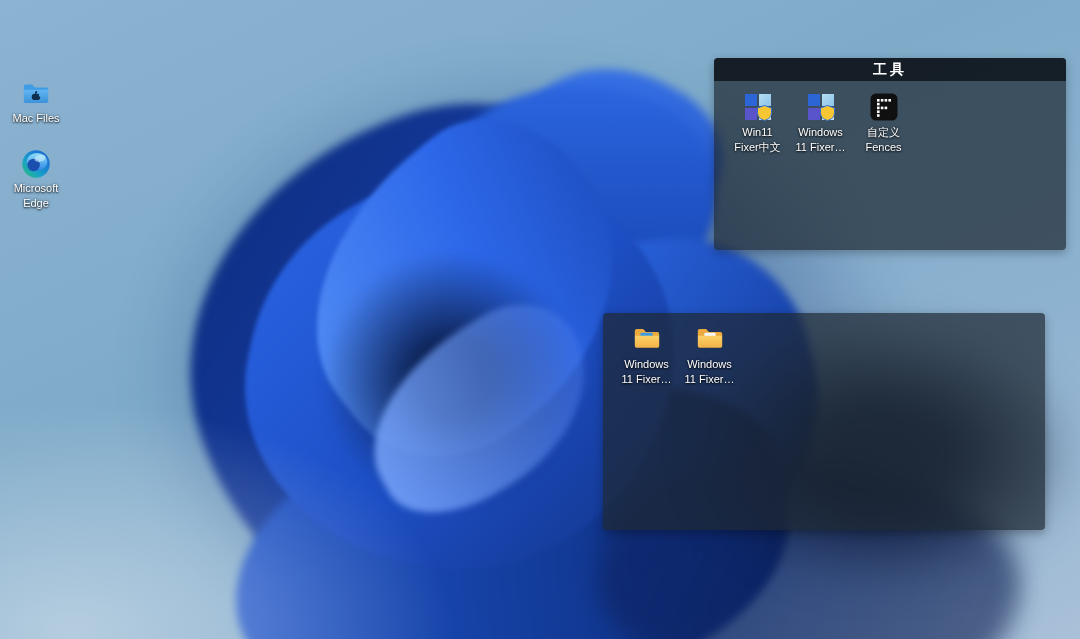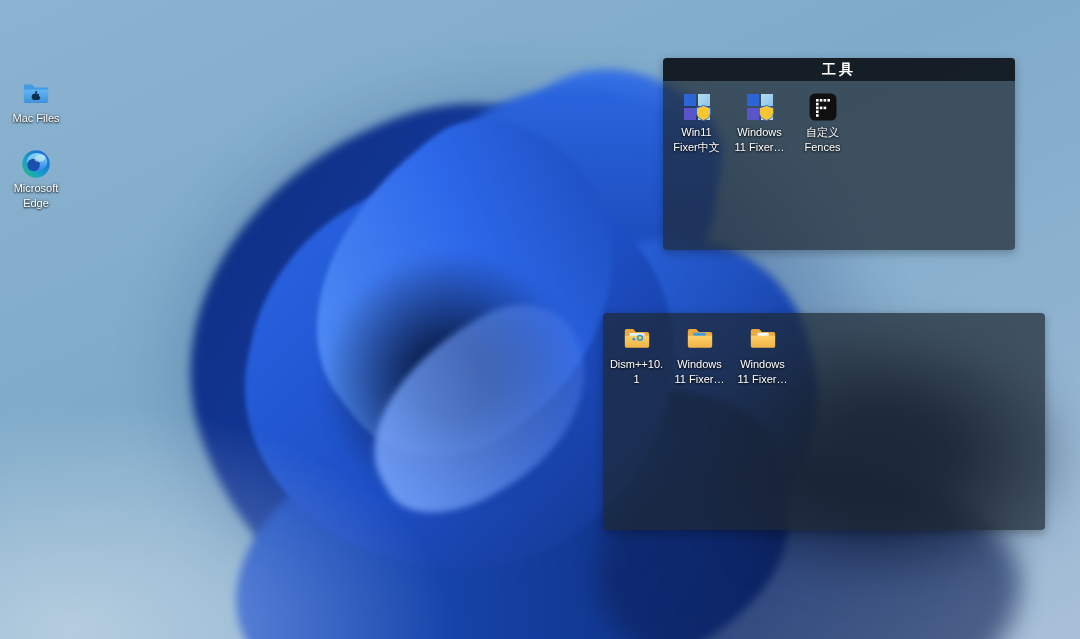--- a/index.html
+++ b/index.html
@@ -51,25 +51,25 @@
      align-items:center;gap:2px;cursor:pointer;z-index:3;}
   #di-recycle{top:7px;} #di-mac{top:79px;} #di-edge{top:149px;}
   .di-icon{width:30px;height:30px;display:block;}
   .icon-label{font-size:11px;line-height:15px;color:#ffffff;text-align:center;
      text-shadow:0 1px 2px rgba(0,0,0,0.85),0 0 3px rgba(0,0,0,0.55);}
   .icon-label span{display:block;}
 
   
   .fence{position:absolute;border-radius:4px;background:rgba(30,40,50,0.70);
      box-shadow:0 3px 10px rgba(0,0,0,0.28);overflow:hidden;z-index:2;}
-  .fence-tools{left:663px;top:58px;width:352px;height:192px;}
+  .fence-tools{left:714px;top:58px;width:352px;height:192px;}
   .fence-folders{left:603px;top:313px;width:442px;height:217px;}
   .fence-title{height:23px;background:rgba(16,24,32,0.88);display:flex;align-items:center;
      justify-content:center;color:#fff;font-size:14px;font-weight:bold;letter-spacing:3px;cursor:move;}
-  .fence-body{display:flex;padding:11px 2px 0 2px;}
+  .fence-body{display:flex;padding:11px 2px 0 12px;}
   .fence-item{width:63px;display:flex;flex-direction:column;align-items:center;gap:3px;cursor:pointer;}
   .fi-icon{width:30px;height:30px;display:block;}
   .fi-icon svg{display:block;}
 </style>
 </head>
 <body>
 
 <svg width="0" height="0" style="position:absolute" aria-hidden="true">
   <defs>
     <linearGradient id="binGrad" x1="0" y1="0" x2="0" y2="1">
@@ -211,35 +211,20 @@
           <span>Fences</span>
         </div>
       </div>
 
     </div>
   </div>
 
   <div class="fence fence-folders">
     <div class="fence-body">
 
-      <div class="fence-item">
-        <span class="fi-icon">
-          <svg viewBox="0 0 32 28" width="30" height="28">
-            <path d="M3 6.5 C3 5.4 3.9 4.5 5.1 4.5 L11.9 4.5 L14.9 7.5 L27 7.5 C28.2 7.5 29 8.4 29 9.5 L29 12 L3 12 Z" fill="#eba93e"></path>
-            <rect x="8" y="8.6" width="16" height="4.4" rx="1" fill="#dff0fb"></rect>
-            <path d="M3 11.5 L29 11.5 L29 22.3 C29 23.5 28.1 24.5 26.9 24.5 L5.1 24.5 C3.9 24.5 3 23.5 3 22.3 Z" fill="url(#goldFront)"></path>
-            <circle cx="19.2" cy="13.8" r="2.6" fill="none" stroke="#2e9bd8" stroke-width="1.6"></circle>
-            <circle cx="12.6" cy="15.2" r="1.5" fill="#2e9bd8"></circle>
-          </svg>
-        </span>
-        <div class="icon-label">
-          <span>Dism++10.</span>
-          <span>1</span>
-        </div>
-      </div>
 
       <div class="fence-item">
         <span class="fi-icon">
           <svg viewBox="0 0 32 28" width="30" height="28">
             <path d="M3 6.5 C3 5.4 3.9 4.5 5.1 4.5 L11.9 4.5 L14.9 7.5 L27 7.5 C28.2 7.5 29 8.4 29 9.5 L29 12 L3 12 Z" fill="#eba93e"></path>
             <rect x="9" y="8.4" width="13" height="5" rx="1" fill="#3d9be2"></rect>
             <path d="M3 11.5 L29 11.5 L29 22.3 C29 23.5 28.1 24.5 26.9 24.5 L5.1 24.5 C3.9 24.5 3 23.5 3 22.3 Z" fill="url(#goldFront)"></path>
           </svg>
         </span>
         <div class="icon-label">

